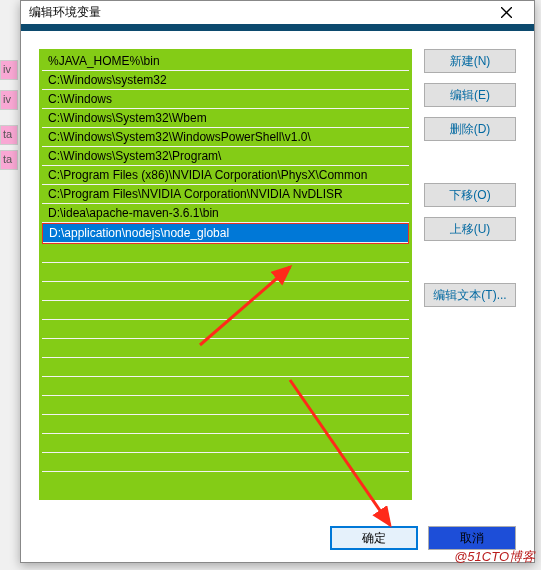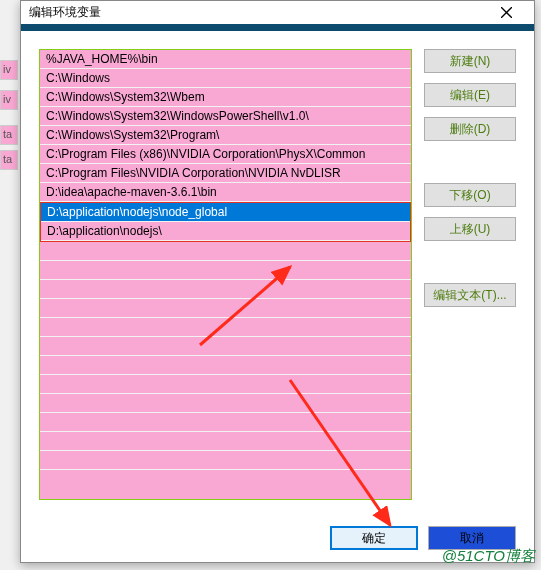--- a/index.html
+++ b/index.html
@@ -5,32 +5,32 @@
 * { box-sizing: border-box; margin: 0; padding: 0; }
 body { font-family: "Microsoft YaHei", "Segoe UI", sans-serif; font-size: 12px; background: #f0f0f0; width: 541px; height: 570px; position: relative; overflow: hidden; }
 .bg-fragment { position: absolute; background: #f9a8d4; border: 1px solid #ccc; color: #555; font-size: 11px; padding: 2px; }
 .dialog { position: absolute; left: 20px; top: 0; width: 515px; height: 563px; background: #fff; border: 1px solid #888; box-shadow: 0 3px 10px rgba(0,0,0,.3); display: flex; flex-direction: column; }
 .titlebar { height: 30px; display: flex; align-items: center; padding: 0 8px; border-bottom: 7px solid #0c4a6e; }
 .titlebar-text { flex: 1; font-size: 12px; color: #000; }
 .close-btn { width: 40px; height: 28px; display: flex; align-items: center; justify-content: center; cursor: pointer; }
 .close-btn svg { width: 11px; height: 11px; }
 .content { flex: 1; padding: 18px 18px 14px 18px; display: flex; gap: 12px; }
 .listwrap { flex: 1; display: flex; flex-direction: column; }
-.listbox { flex: 1; border: 1px solid #84cc16; background: #f9a8d4; overflow: auto; }
+.listbox { flex: 1; border: 3px solid #84cc16; background: #84cc16; overflow: auto; }
 .row { height: 19px; line-height: 19px; padding: 0 6px; white-space: nowrap; overflow: hidden; text-overflow: ellipsis; border-bottom: 1px solid #f2f2f2; color: #000; cursor: default; }
 .row.selected { background: #0078d7; color: #fff; }
 .hlbox { border: 1.5px solid #e63226; position: relative; }
 .side { width: 92px; display: flex; flex-direction: column; gap: 10px; }
-.btn { height: 24px; border: 1px solid #adadad; background: #e1e1e1; color: #4d7c0f; font-size: 12px; cursor: pointer; display: flex; align-items: center; justify-content: center; }
+.btn { height: 24px; border: 1px solid #adadad; background: #e1e1e1; color: #0369a1; font-size: 12px; cursor: pointer; display: flex; align-items: center; justify-content: center; }
 .gap { height: 22px; }
 .footer { height: 48px; border-top: 0; display: flex; align-items: center; justify-content: flex-end; padding: 0 18px; gap: 10px; margin-left: 37px; }
 .fbtn { width: 88px; height: 24px; border: 1px solid #adadad; background: #1d4ed8; font-size: 12px; cursor: pointer; display: flex; align-items: center; justify-content: center; }
 .fbtn.hl { border: 2px solid #0078d7; background: #e5f1fb; }
 .arrow { position: absolute; pointer-events: none; }
-.watermark { position: absolute; right: 6px; bottom: 4px; color: #15803d; font-size: 15px; font-style: italic; }
+.watermark { position: absolute; right: 6px; bottom: 4px; color: #b91c1c; font-size: 13px; font-style: italic; }
 </style>
 </head>
 <body>
 
 <div class="bg-fragment" style="left:0;top:60px;width:18px;height:20px">iv</div>
 <div class="bg-fragment" style="left:0;top:90px;width:18px;height:20px">iv</div>
 <div class="bg-fragment" style="left:0;top:125px;width:18px;height:20px">ta</div>
 <div class="bg-fragment" style="left:0;top:150px;width:18px;height:20px">ta</div>
 
 <div class="dialog">
@@ -41,30 +41,30 @@
           <line x1="0" y1="0" x2="10" y2="10" stroke="#000" stroke-width="1.2"></line>
           <line x1="10" y1="0" x2="0" y2="10" stroke="#000" stroke-width="1.2"></line>
         </svg>
     </div>
   </div>
 
   <div class="content">
     <div class="listwrap">
       <div class="listbox" id="listbox">
           <div class="row">%JAVA_HOME%\bin</div>
+          <div class="row">C:\Windows\system32</div>
           <div class="row">C:\Windows</div>
           <div class="row">C:\Windows\System32\Wbem</div>
           <div class="row">C:\Windows\System32\WindowsPowerShell\v1.0\</div>
           <div class="row">C:\Windows\System32\Program\</div>
           <div class="row">C:\Program Files (x86)\NVIDIA Corporation\PhysX\Common</div>
           <div class="row">C:\Program Files\NVIDIA Corporation\NVIDIA NvDLISR</div>
           <div class="row">D:\idea\apache-maven-3.6.1\bin</div>
           <div class="hlbox">
             <div class="row selected">D:\application\nodejs\node_global</div>
-            <div class="row">D:\application\nodejs\</div>
           </div>
           <div class="row"></div>
           <div class="row"></div>
           <div class="row"></div>
           <div class="row"></div>
           <div class="row"></div>
           <div class="row"></div>
           <div class="row"></div>
           <div class="row"></div>
           <div class="row"></div>

